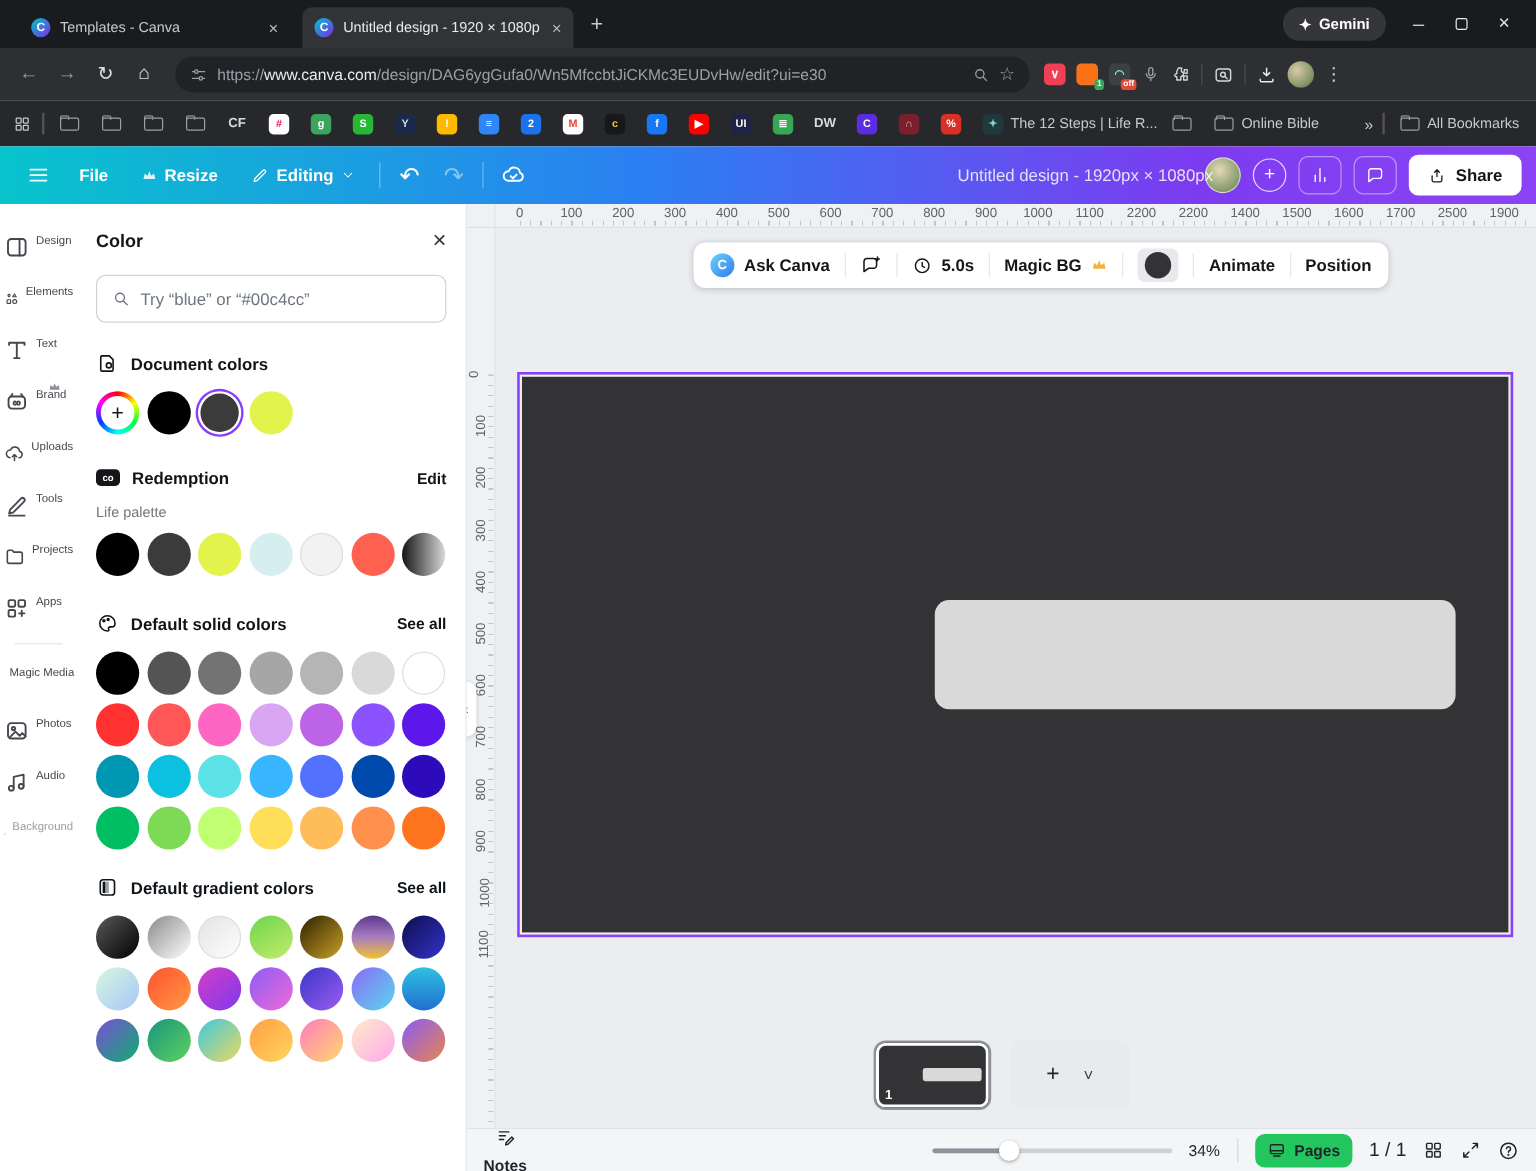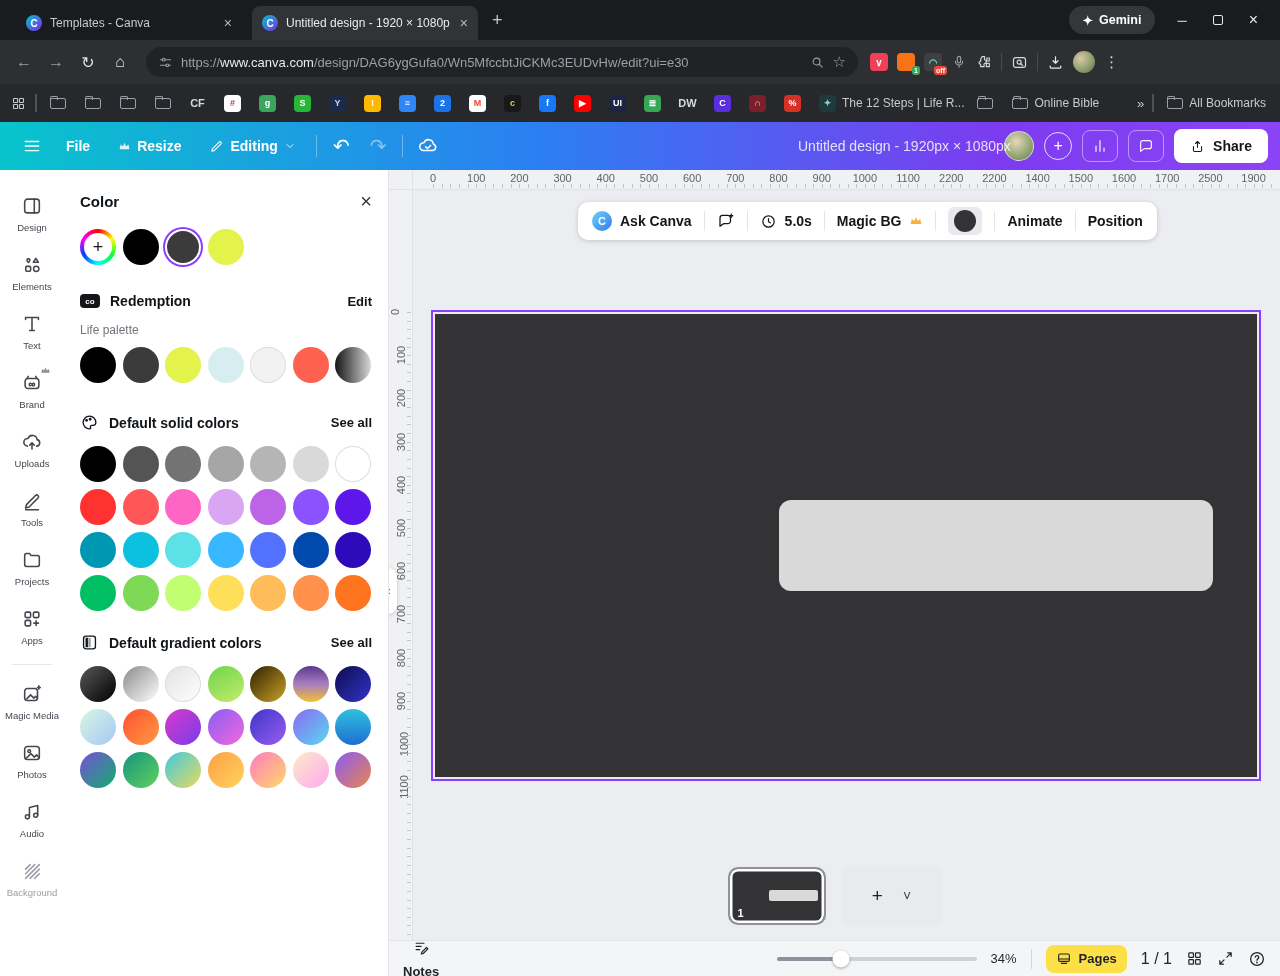--- a/index.html
+++ b/index.html
@@ -52,21 +52,21 @@
   .ch-right { margin-left:auto; display:flex; align-items:center; gap:10px; }
   .avatar-lg { width:30px; height:30px; border-radius:50%; background:radial-gradient(circle at 40% 35%, #e8d8b8, #97a878 55%, #6a7a55); border:1px solid rgba(255,255,255,.6); }
   .plus-circ { width:28px; height:28px; border:1.4px solid rgba(255,255,255,.8); border-radius:50%; display:flex; align-items:center; justify-content:center; font-size:16px; }
   .hdr-icbtn { width:36px; height:32px; border:1px solid rgba(255,255,255,.45); border-radius:8px; display:flex; align-items:center; justify-content:center; }
   .share-btn { background:#fff; color:#14161a; border-radius:8px; height:34px; display:flex; align-items:center; gap:8px; padding:0 16px; font-size:14px; font-weight:bold; }
   .dim { opacity:.45; }
 
   
   .main { display:flex; height:806px; }
   .iconbar { width:64px; background:#fff; display:flex; flex-direction:column; align-items:center; padding-top:16px; gap:3px; flex:none; }
-  .ib-item { width:58px; display:flex; flex-direction:column; align-items:center; gap:5px; padding:9px 0; color:#43474e; position:relative; }
+  .ib-item { width:58px; display:flex; gap:5px; padding:9px 0; color:#43474e; position:relative; }
   .ib-item span.lbl { font-size:9.5px; color:#43474e; white-space:nowrap; }
   .ib-item.muted, .ib-item.muted span.lbl { color:#9aa0a6; }
   .ib-crown { position:absolute; top:2px; right:10px; color:#8e8e93; }
   .ib-div { width:40px; height:1px; background:#e4e6ea; margin:6px 0; }
 
   .panel { width:325px; background:#fff; border-right:1px solid #e2e4e8; padding:20px 16px; overflow:hidden; flex:none; position:relative; }
   .panel-head { display:flex; align-items:center; justify-content:space-between; margin-bottom:16px; }
   .panel-title { font-size:15px; font-weight:bold; color:#10151a; }
   .panel-close { color:#33373d; }
   .searchbox { height:40px; border:1px solid #cfd3d9; border-radius:8px; display:flex; align-items:center; gap:8px; padding:0 12px; color:#6e7680; margin-bottom:24px; }
@@ -126,21 +126,21 @@
 
   
   .statusbar { height:36px; background:#f4f5f7; border-top:1px solid #e1e3e7; display:flex; align-items:center; padding:0 14px; gap:14px; color:#1f2329; }
   .sb-left { display:flex; align-items:center; gap:8px; font-size:13px; font-weight:bold;flex-direction:column; }
   .sb-right { margin-left:auto; display:flex; align-items:center; gap:14px; }
   .slider { width:200px; height:4px; background:#cdd2d8; border-radius:2px; position:relative; }
   .slider .fill { position:absolute; left:0; top:0; bottom:0; width:32%; background:#8d939c; border-radius:2px; }
   .slider .thumb { position:absolute; left:32%; top:50%; transform:translate(-50%,-50%); width:17px; height:17px; background:#fff; border-radius:50%; box-shadow:0 1px 3px rgba(0,0,0,.35); }
   .zoom-val { font-size:13px; }
   .sb-div { width:1px; height:20px; background:#d4d7dc; }
-  .pages-btn { background:#fde047; border-radius:8px; height:28px; display:flex; align-items:center; gap:7px; padding:0 10px; font-size:13px; font-weight:bold; }
+  .pages-btn { background:#22c55e; border-radius:8px; height:28px; display:flex; align-items:center; gap:7px; padding:0 10px; font-size:13px; font-weight:bold; }
   .pgind { font-size:16px; }
   .sb-ic { color:#1f2329; }
 </style>
 </head>
 <body>
 
 <div class="titlebar">
   <div style="width:16px"></div>
   <div class="tab">
     <span class="favicon">C</span>
@@ -508,21 +508,35 @@
         </svg>
       <span class="lbl">Background</span>
     </div>
   </div>
 
   <div class="panel">
     <div class="panel-head">
       <span class="panel-title">Color</span>
       <span class="panel-close" style="font-size:20px">×</span>
     </div>
-
+    <div class="searchbox">
+      <svg class="ic" width="16" height="16" viewBox="0 0 24 24">
+          <circle cx="10.5" cy="10.5" r="5.5"></circle>
+          <path d="M15 15l4.5 4.5"></path>
+        </svg>
+      <span class="ph">Try “blue” or “#00c4cc”</span>
+    </div>
+
+    <div class="sec-head">
+      <svg class="ic" width="19" height="19" viewBox="0 0 24 24">
+          <path d="M6 4.5h8l4 4V19a1.5 1.5 0 0 1-1.5 1.5h-10A1.5 1.5 0 0 1 5 19V6A1.5 1.5 0 0 1 6 4.5z"></path>
+          <circle cx="13.5" cy="14.5" r="2.6"></circle>
+        </svg>
+      <span class="t">Document colors</span>
+    </div>
     <div class="swatch-row">
       <span class="swatch add">
           <span class="plus">+</span>
         </span>
       <span style="display:contents">
         
       <span class="swatch" style="background: rgb(0, 0, 0);"></span><span class="swatch selected" style="background: rgb(59, 59, 59);"></span><span class="swatch" style="background: rgb(227, 243, 76);"></span></span>
     </div>
 
     <div class="sec-head" style="margin-top:28px">

